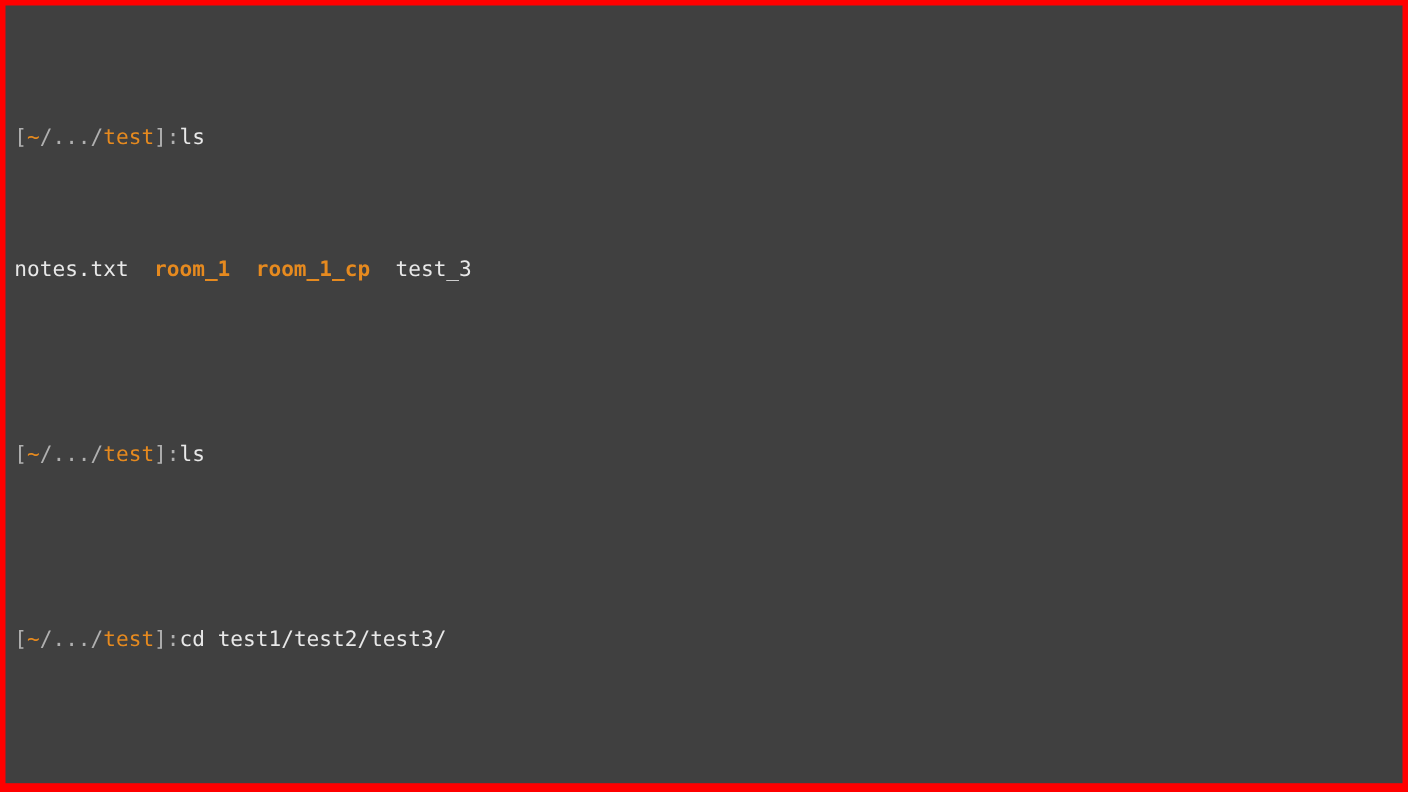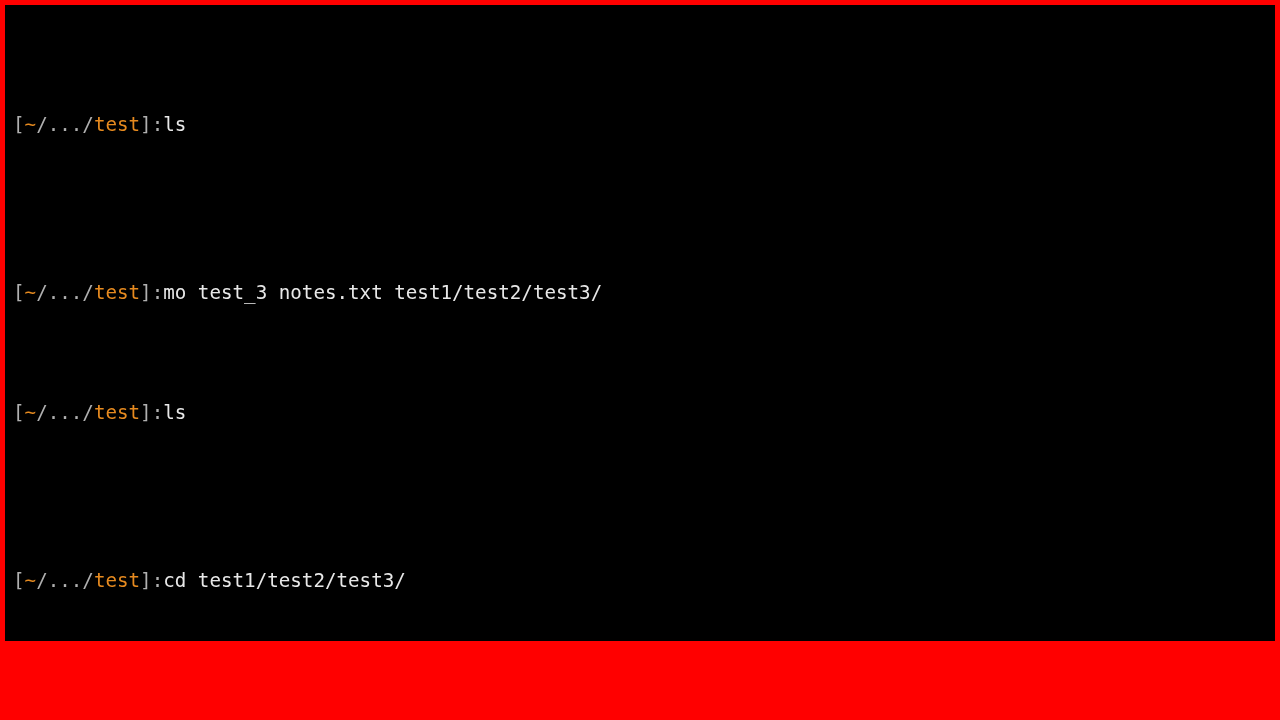--- a/index.html
+++ b/index.html
@@ -8,22 +8,22 @@
     width: 1280px;
     height: 720px;
     background: #ff0000;
     overflow: hidden;
   }
   .terminal {
     position: absolute;
     left: 5px;
     top: 5px;
     width: 1270px;
-    height: 636px;
-    background: #000000;
+    height: 707px;
+    background: #404040;
     box-sizing: border-box;
     padding: 12px 8px;
     font-family: "DejaVu Sans Mono", "Liberation Mono", Menlo, Consolas, monospace;
     font-size: 19.2px;
     line-height: 24px;
     color: #e8e8e8;
     white-space: pre;
   }
   .ln { height: 24px; }
   .gray   { color: #b0b0b0; }
@@ -33,23 +33,23 @@
 </style>
 </head>
 <body>
 
 <div class="terminal">
 
   
   <div class="ln"><span class="gray">[</span><span class="orangeN">~</span><span class="gray">/.../</span><span class="orangeN">test</span><span class="gray">]:</span><span class="white">ls</span></div>
 
   
+  <div class="ln"><span class="white">notes.txt  </span><span class="orange">room_1</span><span class="white">  </span><span class="orange">room_1_cp</span><span class="white">  test_3</span></div>
 
   
-  <div class="ln"><span class="gray">[</span><span class="orangeN">~</span><span class="gray">/.../</span><span class="orangeN">test</span><span class="gray">]:</span><span class="white">mo test_3 notes.txt test1/test2/test3/</span></div>
 
   
   <div class="ln"><span class="gray">[</span><span class="orangeN">~</span><span class="gray">/.../</span><span class="orangeN">test</span><span class="gray">]:</span><span class="white">ls</span></div>
 
   
 
   
   <div class="ln"><span class="gray">[</span><span class="orangeN">~</span><span class="gray">/.../</span><span class="orangeN">test</span><span class="gray">]:</span><span class="white">cd test1/test2/test3/</span></div>
 
   

